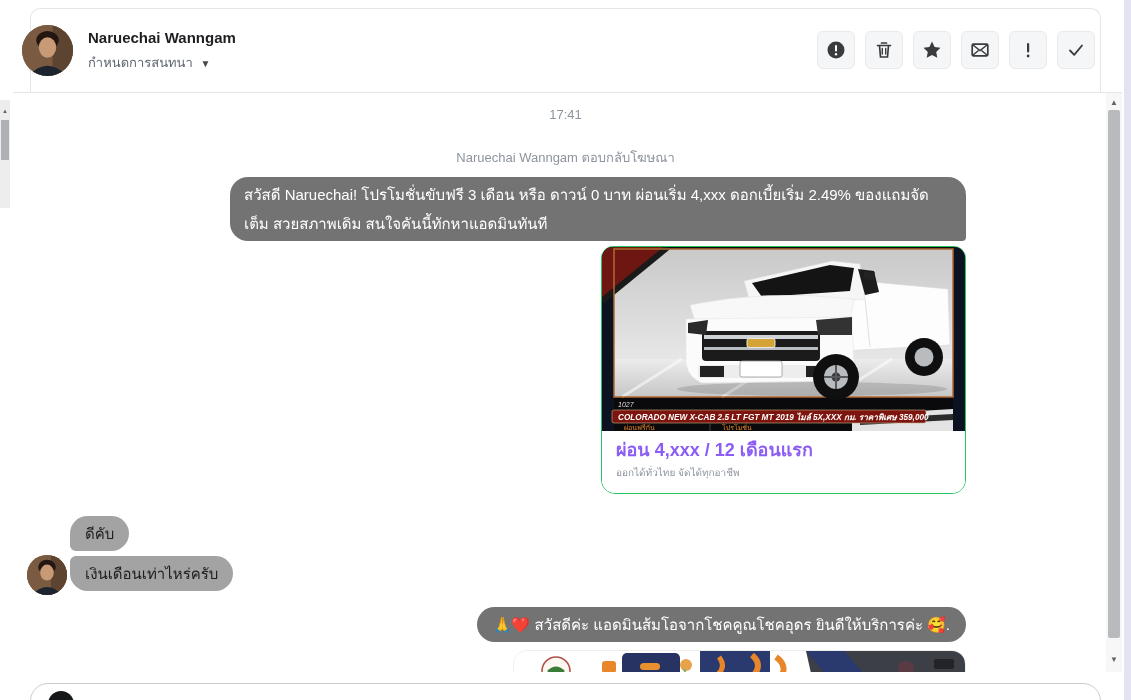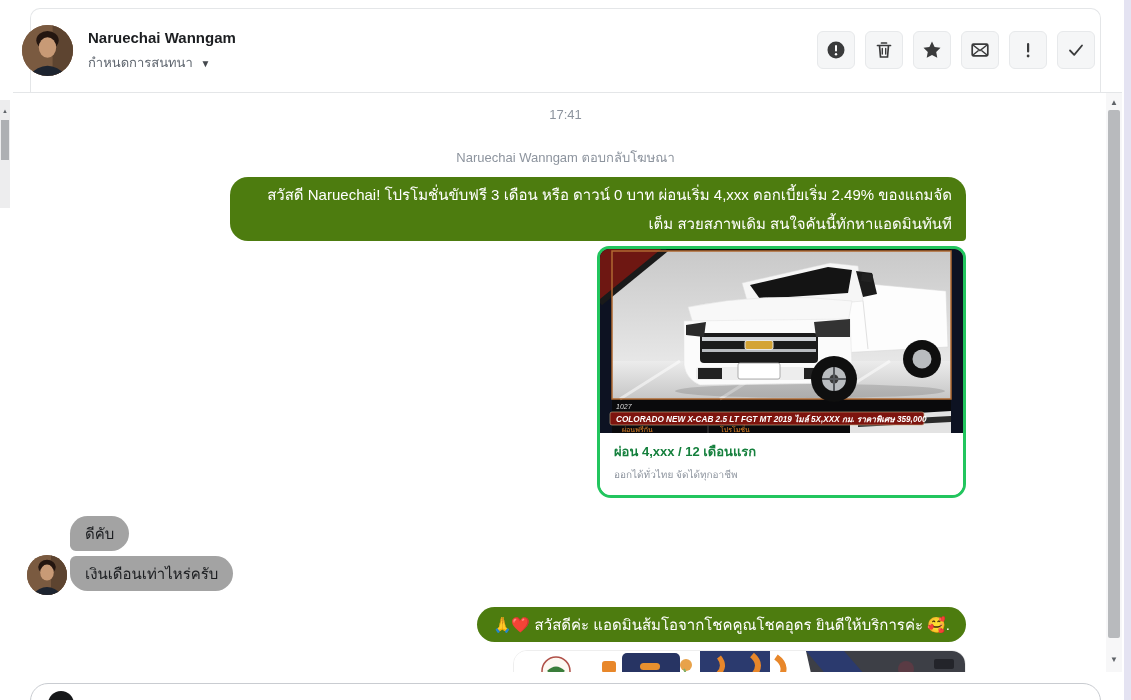--- a/index.html
+++ b/index.html
@@ -23,34 +23,34 @@
     display:flex;align-items:center;justify-content:center;cursor:pointer;padding:0;}
   .tb-btn svg{display:block;}
 
   
   .chat{position:absolute;left:0;top:93px;width:1016px;height:579px;overflow:hidden;background:#fff;}
   .meta{position:absolute;left:0;width:1131px;text-align:center;font-size:13px;color:#8d949e;}
   .ts{top:14px;}
   .ctx{top:54px;}
 
   .bubble{position:absolute;font-size:15px;line-height:29px;}
-  .out{background:#4d7c0f;color:#fff;text-align:right;}
+  .out{background:#737373;color:#fff;}
   .in{background:#a3a3a3;color:#1c1e21;}
   .bubble-out-1{top:84px;right:50px;width:708px;padding:3px 14px;border-radius:18px 18px 4px 18px;}
   .bubble-in-1{top:423px;left:70px;padding:3px 15px;border-radius:18px 18px 18px 6px;}
   .bubble-in-2{top:463px;left:70px;padding:3px 15px;border-radius:6px 18px 18px 18px;}
   .msg-avatar{left:27px;top:462px;width:40px;height:40px;}
   .bubble-out-2{top:514px;right:50px;padding:3px 16px;border-radius:18px;}
 
   
-  .card{position:absolute;top:153px;right:50px;width:363px;border:3px solid #22c55e;
+  .card{position:absolute;top:153px;right:50px;width:363px;border:1px solid #22c55e;
     border-radius:12px 12px 14px 14px;overflow:hidden;background:#fff;cursor:pointer;}
   .card-img{display:block;width:363px;height:184px;}
   .card-cap{padding:7px 14px 9px 14px;background:#fff;}
-  .card-title{font-size:13px;font-weight:bold;color:#15803d;line-height:24px;}
+  .card-title{font-size:18px;font-weight:bold;color:#8b5cf6;line-height:24px;}
   .card-sub{font-size:10px;color:#8d949e;line-height:22px;}
 
   
   .partial{position:absolute;top:557px;right:50px;width:451px;height:80px;
     border-radius:14px 14px 0 0;overflow:hidden;background:#fff;border:1px solid #eee;cursor:pointer;}
   .partial svg{display:block;}
 
   
   .sb-right{position:absolute;left:1106px;top:93px;width:16px;height:579px;background:#f7f7f8;}
   .sb-right .arrow{position:absolute;left:0;width:16px;text-align:center;font-size:8px;color:#5f6368;cursor:pointer;}

